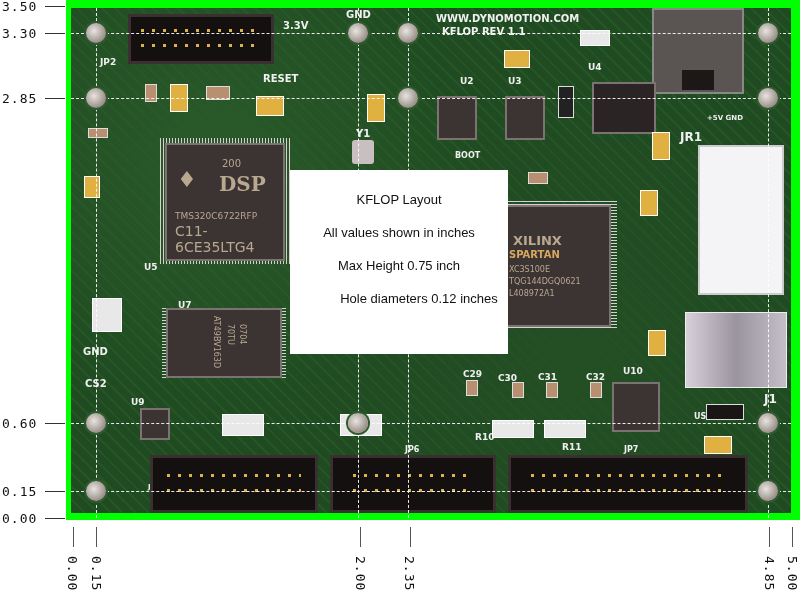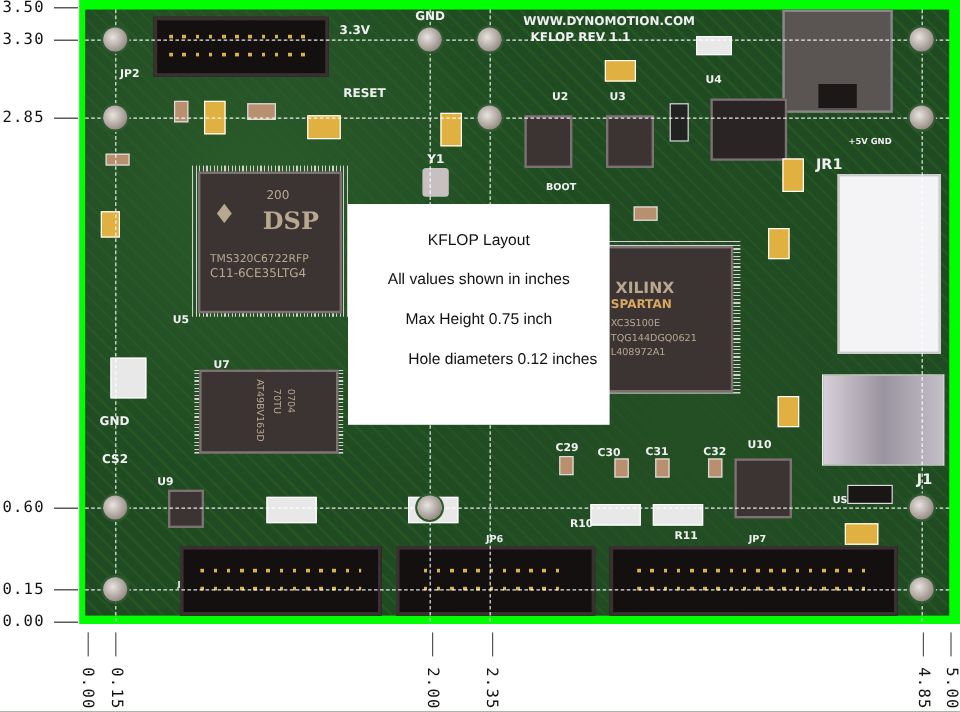--- a/index.html
+++ b/index.html
@@ -36,21 +36,21 @@
 </style>
 </head>
 <body>
 
 <div id="frame" class="abs"></div>
 <div id="board" class="abs"></div>
 
 <div class="abs silk" style="left:436px;top:13px;font-size:10px;">WWW.DYNOMOTION.COM</div>
 <div class="abs silk" style="left:442px;top:26px;font-size:10px;">KFLOP  REV  1.1</div>
 <div class="abs silk" style="left:283px;top:20px;font-size:10px;">3.3V</div>
-<div class="abs silk" style="left:286px;top:40px;font-size:10px;margin-top:33px;">RESET</div>
+<div class="abs silk" style="left:263px;top:40px;font-size:10px;margin-top:33px;">RESET</div>
 <div class="abs silk" style="left:346px;top:9px;font-size:10px;">GND</div>
 <div class="abs silk" style="left:100px;top:57px;">JP2</div>
 <div class="abs silk" style="left:683px;top:8px;">JP5</div>
 <div class="abs silk" style="left:83px;top:346px;font-size:10px;">GND</div>
 <div class="abs silk" style="left:85px;top:378px;font-size:10px;">CS2</div>
 <div class="abs silk" style="left:455px;top:151px;font-size:8px;">BOOT</div>
 <div class="abs silk" style="left:694px;top:412px;font-size:8px;">USB 5V</div>
 <div class="abs silk" style="left:764px;top:392px;font-size:12px;">J1</div>
 <div class="abs silk" style="left:680px;top:130px;font-size:12px;">JR1</div>
 <div class="abs silk" style="left:707px;top:114px;font-size:7px;">+5V GND</div>
@@ -93,21 +93,21 @@
 </div>
 <div class="abs" style="left:685px;top:312px;width:100px;height:74px;background:linear-gradient(90deg,#d8d0d8,#9a94a0 50%,#c4bec8);border:1px solid #eee;"></div>
 <div class="abs" style="left:698px;top:145px;width:82px;height:146px;background:#f4f4f6;border:2px solid #ccc;"></div>
 
 <div class="abs pins-h" style="left:160px;top:138px;width:130px;height:126px;"></div>
 <div class="abs chip" style="left:165px;top:143px;width:116px;height:114px;">
   <div class="abs chiptext" style="left:55px;top:13px;font-size:10px;">200</div>
   <div class="abs chiptext" style="left:10px;top:22px;font-size:22px;font-weight:bold;">♦</div>
   <div class="abs chiptext" style="left:52px;top:27px;font-size:20px;font-weight:bold;font-family:'DejaVu Serif',serif;">DSP</div>
   <div class="abs chiptext" style="left:8px;top:66px;font-size:9px;">TMS320C6722RFP</div>
-  <div class="abs chiptext" style="left:8px;top:78px;font-size:10px;">C11-6CE35LTG4</div>
+  <div class="abs chiptext" style="left:8px;top:78px;font-size:14px;">C11-6CE35LTG4</div>
 </div>
 
 <div class="abs pins-v" style="left:505px;top:200px;width:112px;height:128px;"></div>
 <div class="abs chip" style="left:505px;top:205px;width:102px;height:118px;">
   <div class="abs chiptext" style="left:6px;top:26px;font-size:13px;font-weight:bold;">XILINX</div>
   <div class="abs chiptext" style="left:2px;top:42px;font-size:10px;font-weight:bold;color:#d8a860;">SPARTAN</div>
   <div class="abs chiptext" style="left:2px;top:58px;font-size:8px;">XC3S100E</div>
   <div class="abs chiptext" style="left:2px;top:70px;font-size:8px;">TQG144DGQ0621</div>
   <div class="abs chiptext" style="left:2px;top:82px;font-size:8px;">L408972A1</div>
 </div>

